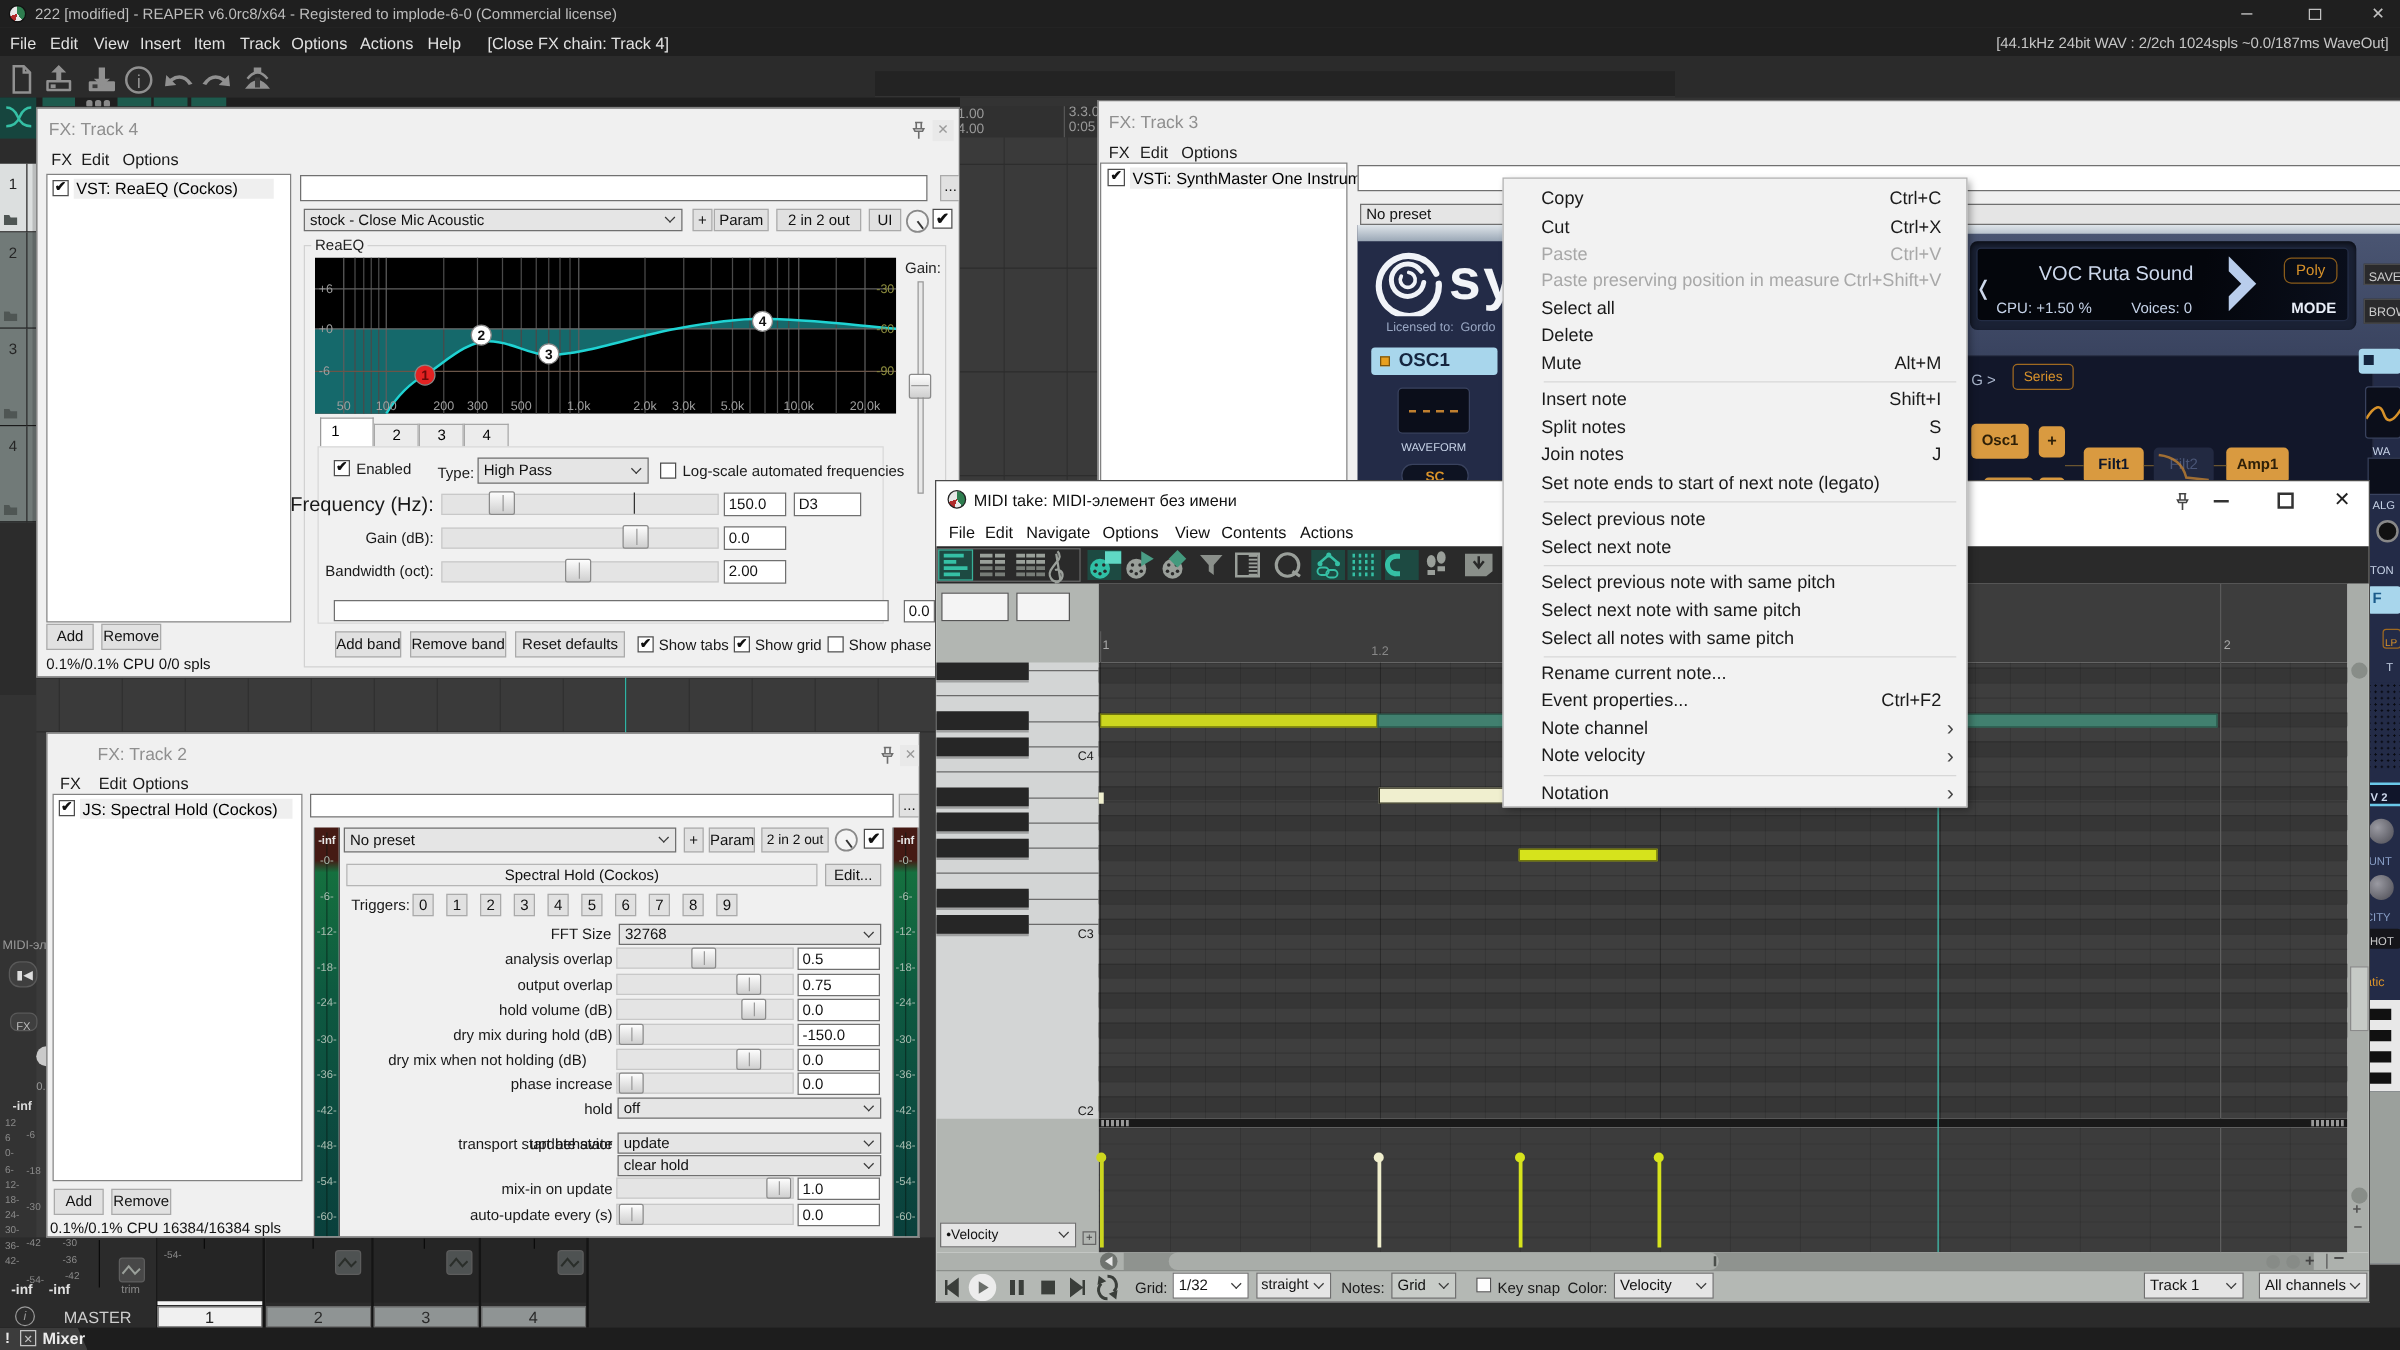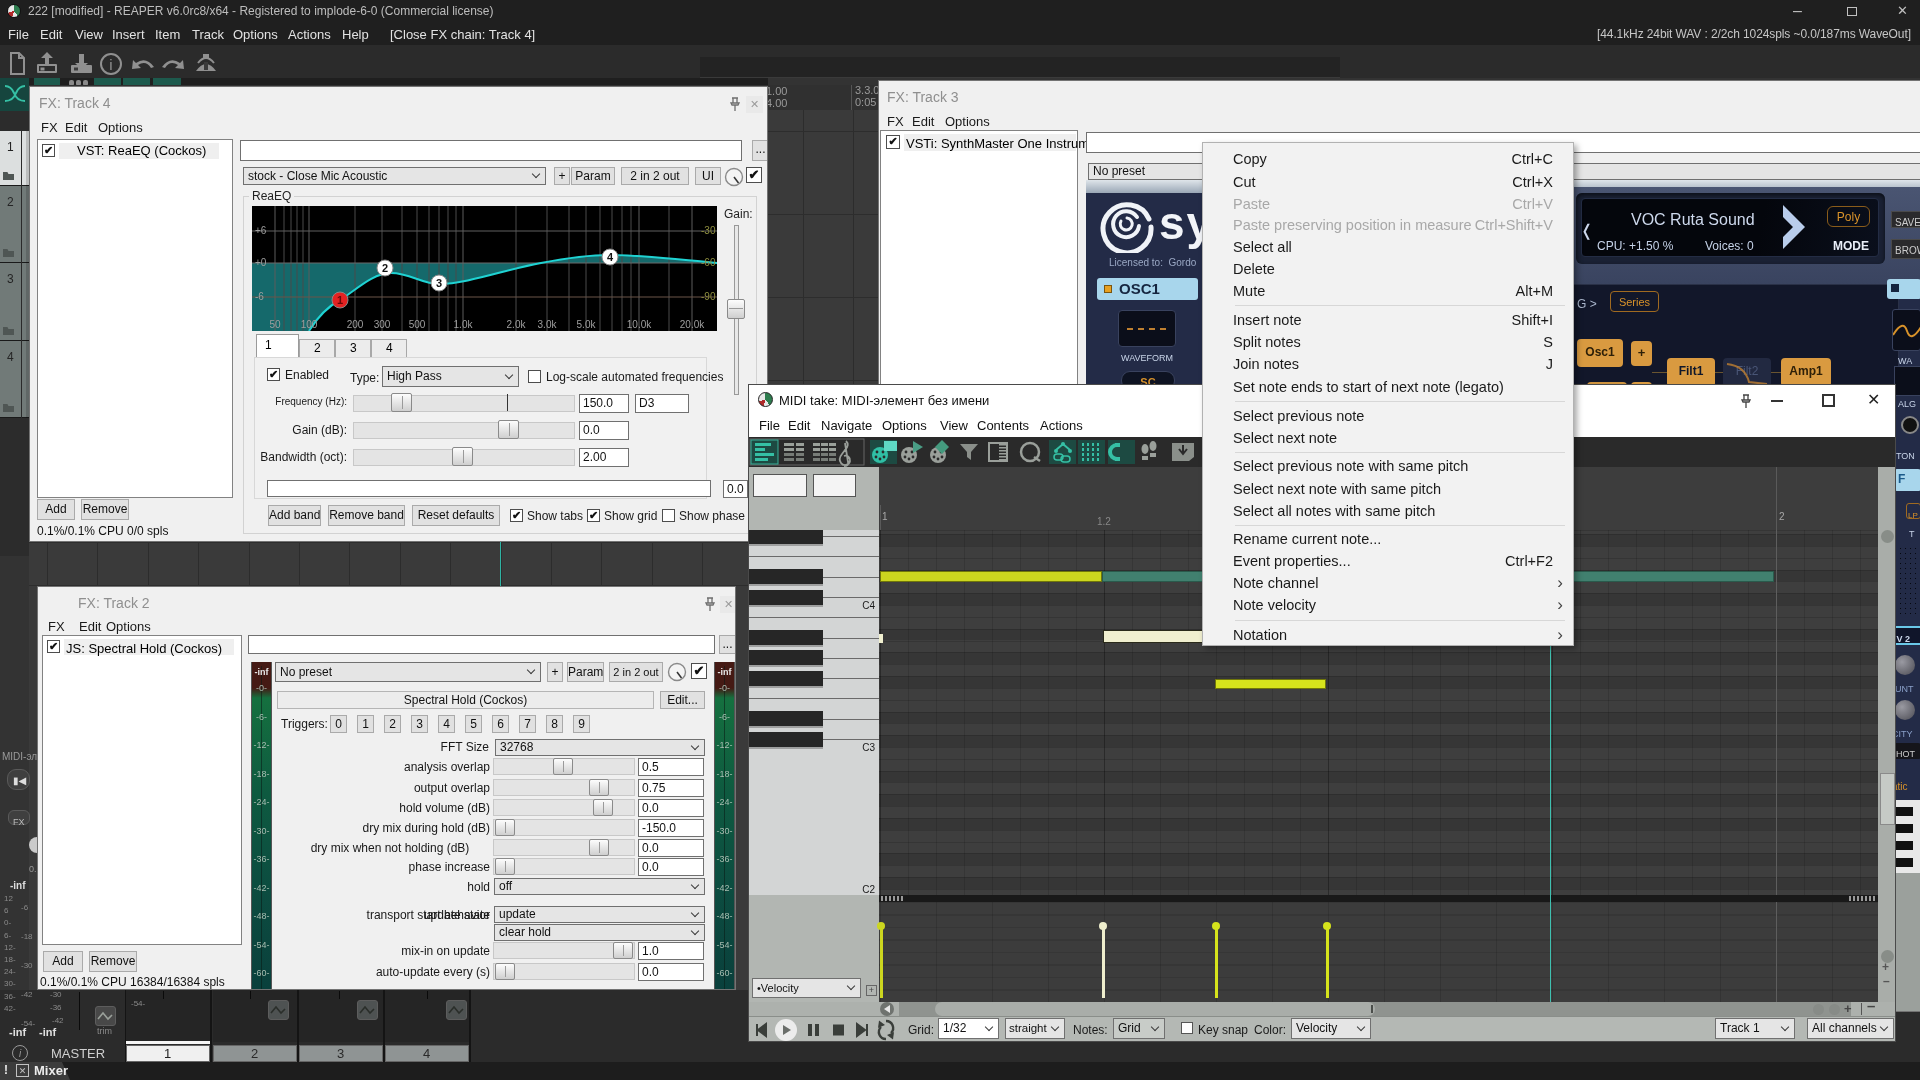--- a/index.html
+++ b/index.html
@@ -191,21 +191,21 @@
           <g stroke="#6e6e6e" stroke-width="1.3" fill="none">
             <path d="M5 2 h6 M6 2 v5 M10 2 v5 M4 7 h8 l-1 2 h-6 z M8 9 v6"></path>
           </g>
         </svg>
 <div class="" style="position:absolute;left:716px;top:9px;width:17px;height:17px;background:#e9e9e9;color:#9a9a9a;text-align:center;font-size:11px;line-height:16px">✕</div>
 <div class="wmenu" style="position:absolute;left:11px;top:33px;">FX</div>
 <div class="wmenu" style="position:absolute;left:35px;top:33px;">Edit</div>
 <div class="wmenu" style="position:absolute;left:68px;top:33px;">Options</div>
 <div class="panel" style="position:absolute;left:7px;top:52px;width:196px;height:359px;"></div>
 <div class="cb" style="position:absolute;left:12px;top:57px;width:13px;height:13px;">✔</div>
-<div class="" style="position:absolute;left:29px;top:56px;width:160px;height:16px;background:#efefef"><span style="font-size:13px;margin-left:18px;white-space:nowrap">VST: ReaEQ (Cockos)</span></div>
+<div class="" style="position:absolute;left:29px;top:56px;width:160px;height:16px;background:#efefef"><span style="font-size:13px;margin-left:2px;white-space:nowrap">VST: ReaEQ (Cockos)</span></div>
 <div class="btn" style="position:absolute;left:7px;top:412px;width:38px;height:21px;line-height:19px">Add</div>
 <div class="btn" style="position:absolute;left:51px;top:412px;width:48px;height:21px;line-height:19px">Remove</div>
 <div class="wmenu" style="position:absolute;left:7px;top:437px;font-size:12px;color:#111">0.1%/0.1% CPU 0/0 spls</div>
 <div class="vbox" style="position:absolute;left:210px;top:53px;width:502px;height:21px;"></div>
 <div class="btn" style="position:absolute;left:722px;top:53px;width:17px;height:21px;line-height:17px">...</div>
 <div class="combo" style="position:absolute;left:213px;top:80px;width:303px;height:18px;line-height:16px;padding-left:4px">stock - Close Mic Acoustic<span class="carrow"></span></div>
 <div class="btn" style="position:absolute;left:524px;top:80px;width:16px;height:18px;line-height:16px">+</div>
 <div class="btn" style="position:absolute;left:541px;top:80px;width:44px;height:18px;line-height:16px">Param</div>
 <div class="btn" style="position:absolute;left:591px;top:80px;width:68px;height:18px;line-height:16px">2 in 2 out</div>
 <div class="btn" style="position:absolute;left:665px;top:80px;width:26px;height:18px;line-height:16px">UI</div>
@@ -291,21 +291,21 @@
 <div class="" style="position:absolute;left:341px;top:252px;width:36px;height:19px;background:#ececec;border:1px solid #a8a8a8;border-bottom:none">
           <span style="font-size:12px;position:absolute;left:14px;top:1px">4</span>
         </div>
 <div class="" style="position:absolute;left:224px;top:270px;width:453px;height:142px;border:1px solid #d8d8d8;background:#f1f1f1"></div>
 <div class="cb" style="position:absolute;left:237px;top:281px;width:13px;height:13px;">✔</div>
 <div class="wmenu" style="position:absolute;left:255px;top:281px;font-size:12px">Enabled</div>
 <div class="wmenu" style="position:absolute;left:320px;top:284px;font-size:12px">Type:</div>
 <div class="combo" style="position:absolute;left:352px;top:279px;width:137px;height:21px;line-height:19px;padding-left:4px">High Pass<span class="carrow"></span></div>
 <div class="cb" style="position:absolute;left:498px;top:283px;width:13px;height:13px;"></div>
 <div class="wmenu" style="position:absolute;left:516px;top:283px;font-size:12px">Log-scale automated frequencies</div>
-<div class="wmenu" style="position:absolute;left:197px;top:309px;font-size:10px;width:120px;text-align:right;">Frequency (Hz):</div>
+<div class="wmenu" style="position:absolute;left:197px;top:309px;font-size:16px;width:120px;text-align:right;">Frequency (Hz):</div>
 <div class="strack" style="position:absolute;left:323px;top:308px;width:222px;height:17px;"></div>
 <div class="vbox" style="position:absolute;left:549px;top:307px;width:50px;height:19px;line-height:17px;padding-left:3px">150.0</div>
 <div class="wmenu" style="position:absolute;left:197px;top:336px;font-size:12px;width:120px;text-align:right;">Gain (dB):</div>
 <div class="strack" style="position:absolute;left:323px;top:335px;width:222px;height:17px;"></div>
 <div class="vbox" style="position:absolute;left:549px;top:334px;width:50px;height:19px;line-height:17px;padding-left:3px">0.0</div>
 <div class="wmenu" style="position:absolute;left:197px;top:363px;font-size:12px;width:120px;text-align:right;">Bandwidth (oct):</div>
 <div class="strack" style="position:absolute;left:323px;top:362px;width:222px;height:17px;"></div>
 <div class="vbox" style="position:absolute;left:549px;top:361px;width:50px;height:19px;line-height:17px;padding-left:3px">2.00</div>
 <div class="sthumb" style="position:absolute;left:361px;top:306px;width:21px;height:19px;"></div>
 <div style="position:absolute;left:477px;top:307px;width:1px;height:17px;background:#333"></div>

